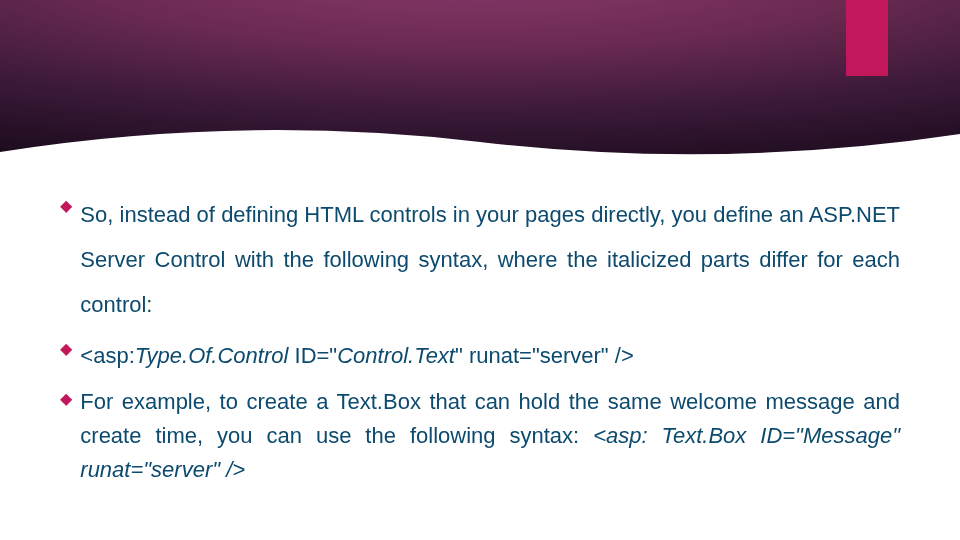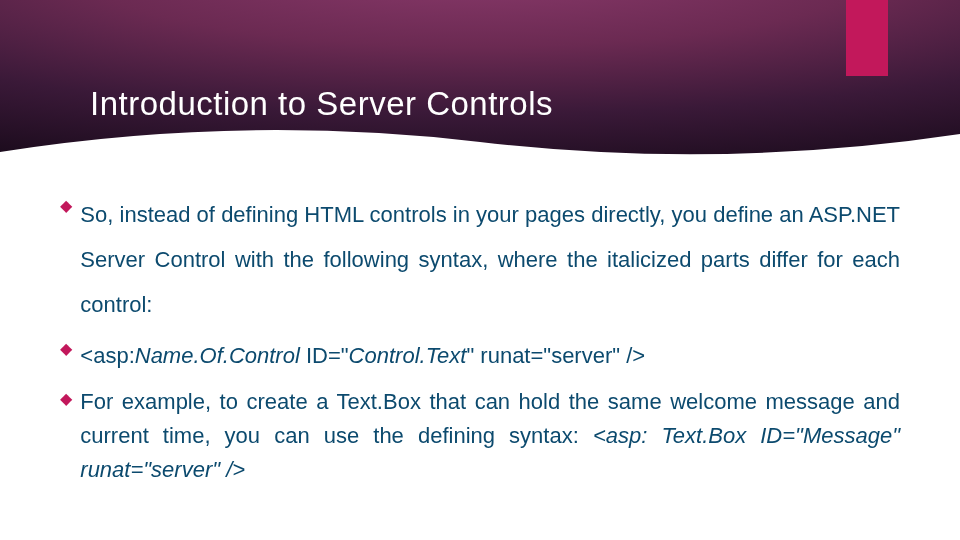--- a/index.html
+++ b/index.html
@@ -72,40 +72,39 @@
     line-height: 1.55;
     text-align: justify;
   }
   .italic { font-style: italic; }
 </style>
 </head>
 <body>
 
 <div class="header">
   <div class="accent-block"></div>
-  <h1 class="title">Introduction to Server Controls</h1>
   <svg class="wave" viewBox="0 0 960 40" preserveAspectRatio="none">
     <path d="M0,30 Q240,-8 480,20 T960,12 L960,40 L0,40 Z" fill="#ffffff"></path>
   </svg>
 </div>
 
 <div class="content">
 
   <div class="bullet-row">
     <span class="bullet-marker">◆</span>
     <p class="bullet-text">So, instead of defining HTML controls in your pages directly, you define an ASP.NET Server Control with the following syntax, where the italicized parts differ for each control:</p>
   </div>
 
   <div class="bullet-row bp2">
     <span class="bullet-marker">◆</span>
     <p class="bullet-text">
-      <span>&lt;asp:</span><span class="italic">Name.Of.Control </span><span>ID="</span><span class="italic">Control.Text</span><span>" runat="server" /&gt;</span>
+      <span>&lt;asp:</span><span class="italic">Type.Of.Control </span><span>ID="</span><span class="italic">Control.Text</span><span>" runat="server" /&gt;</span>
     </p>
   </div>
 
   <div class="bullet-row bp3">
     <span class="bullet-marker">◆</span>
     <p class="bullet-text">
-      <span>For</span><span> example, to create a Text.Box that can hold the same welcome message and current time, you can use the defining syntax: </span><span class="italic">&lt;asp: Text.Box ID="Message" runat="server" /&gt;</span>
+      <span>For</span><span> example, to create a Text.Box that can hold the same welcome message and create time, you can use the following syntax: </span><span class="italic">&lt;asp: Text.Box ID="Message" runat="server" /&gt;</span>
     </p>
   </div>
 
 </div>
 
 </body></html>

